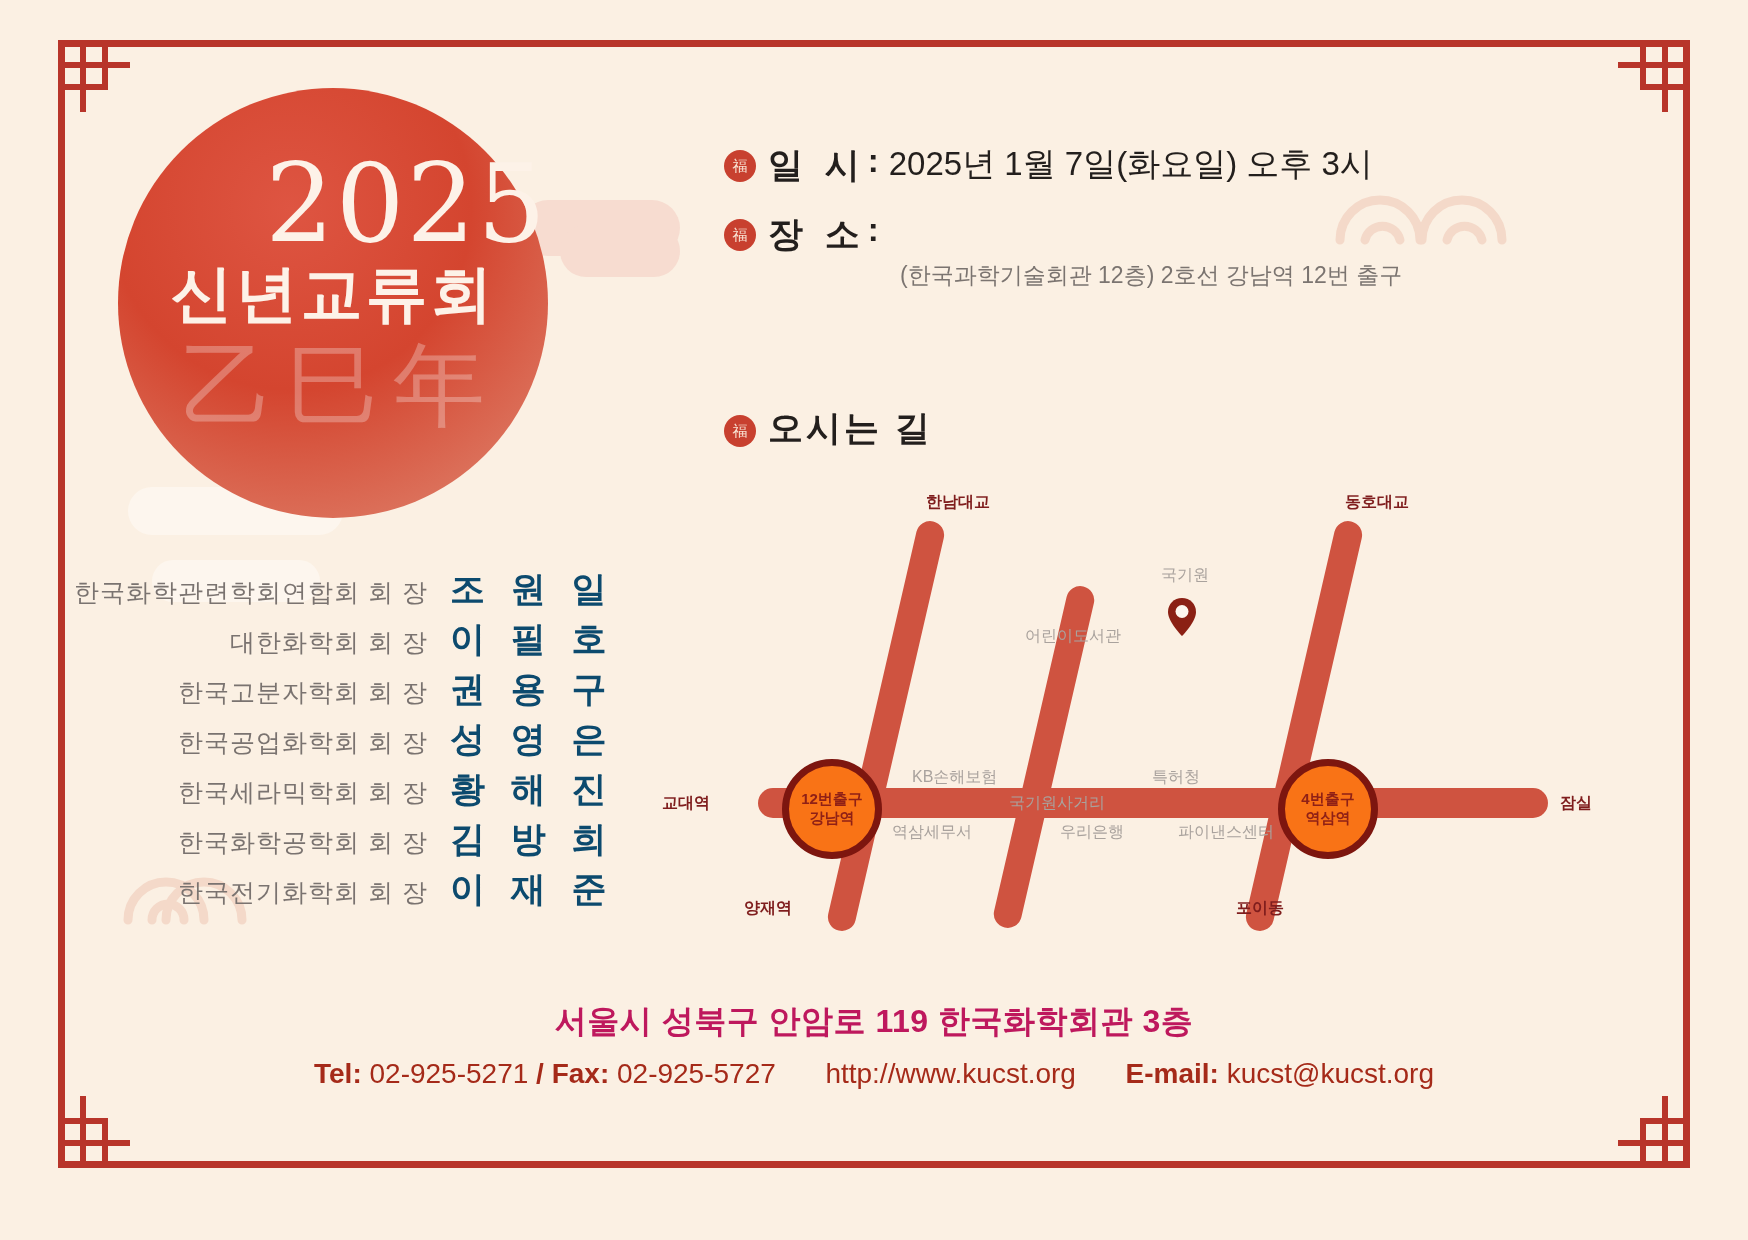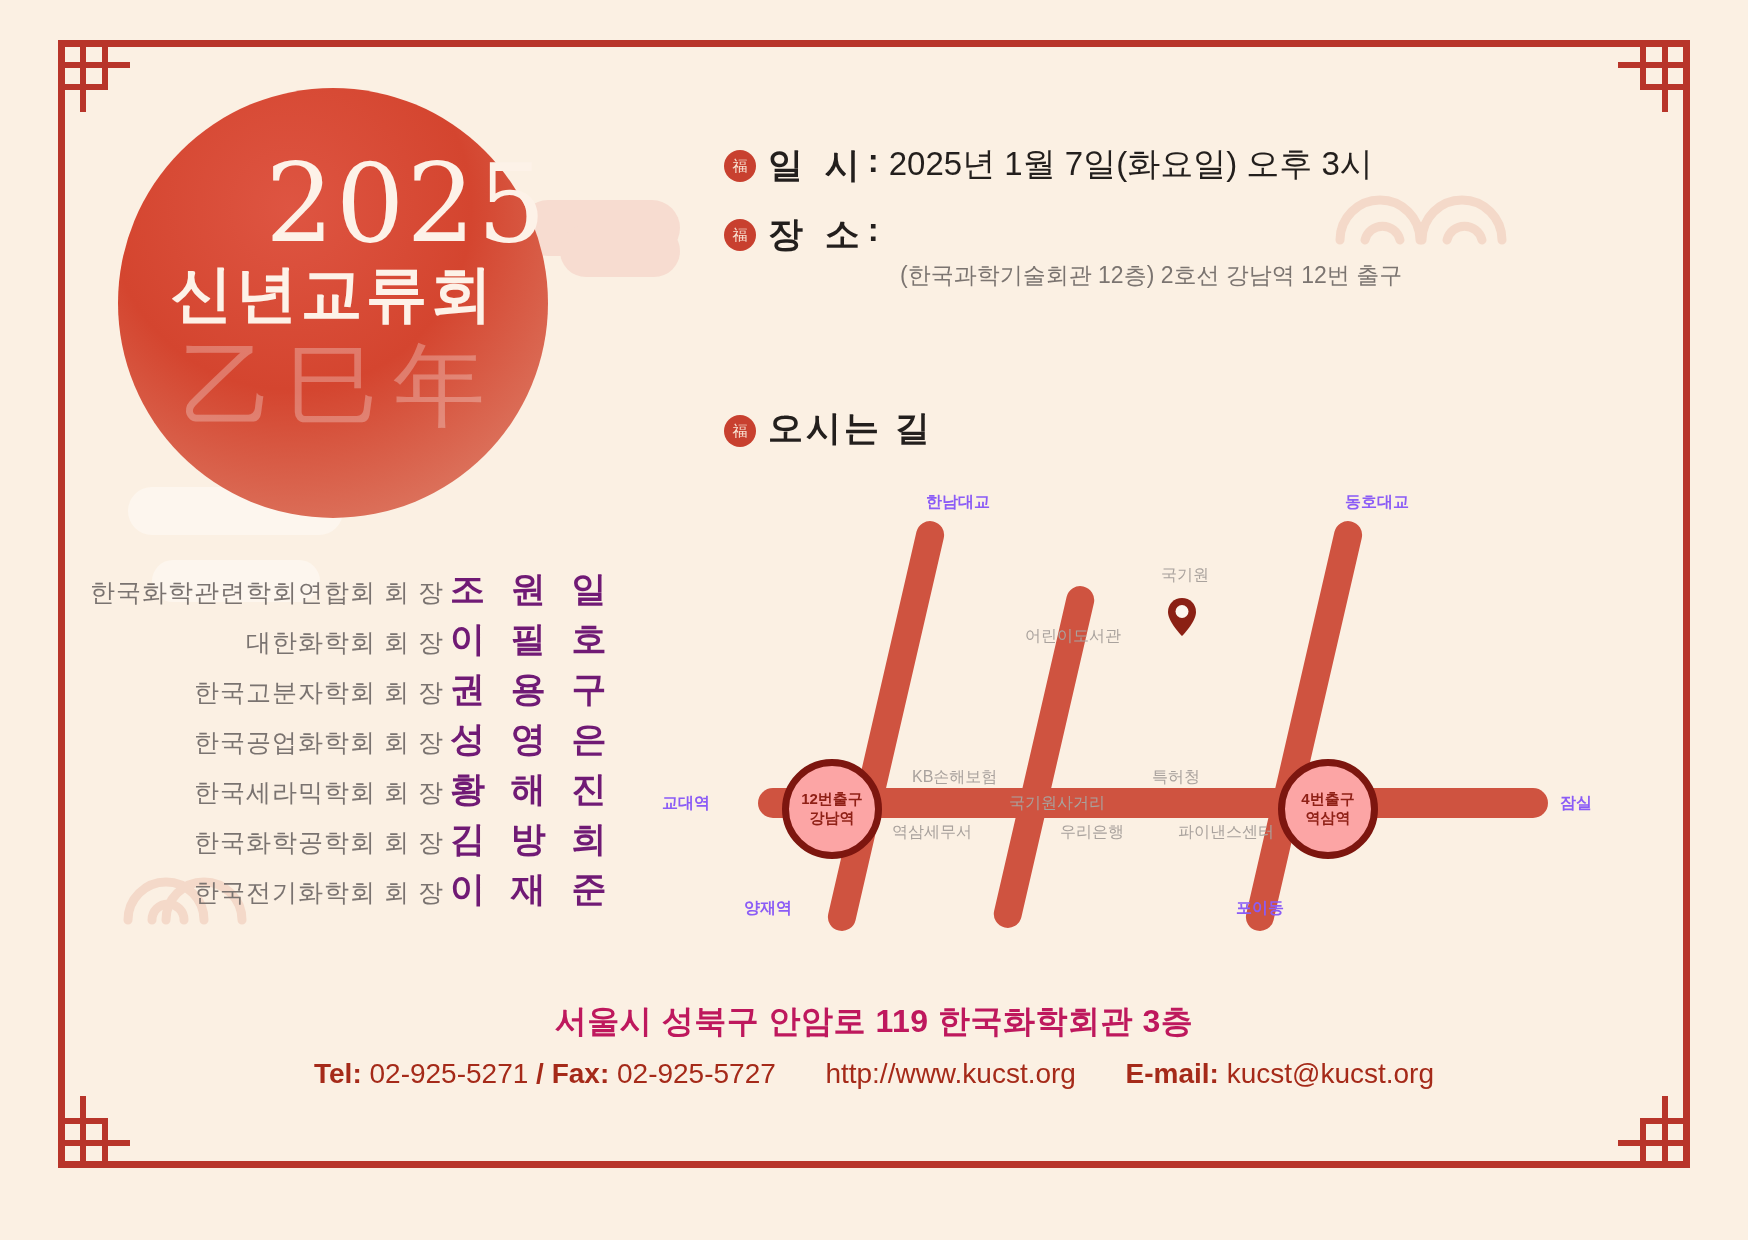--- a/index.html
+++ b/index.html
@@ -71,37 +71,37 @@
 
   .route-head{position:absolute;left:724px;top:405px;display:flex;align-items:center;}
   .route-head .bok{margin-top:4px;}
   .route-head .txt{font-size:35px;font-weight:700;color:#231f1d;letter-spacing:3px;}
 
   
   .officers{position:absolute;left:120px;top:566px;width:460px;}
   .off-row{display:flex;align-items:baseline;justify-content:flex-end;height:48px;margin-bottom:2px;}
   .off-org{font-size:25px;color:#7a7370;letter-spacing:1px;white-space:nowrap;}
   .off-name{
-    font-size:35px;font-weight:700;color:#701a75;letter-spacing:8px;
-    width:130px;margin-left:6px;white-space:nowrap;
+    font-size:35px;font-weight:700;color:#0c4a6e;letter-spacing:8px;
+    width:130px;margin-left:22px;white-space:nowrap;
   }
 
   
   .map{position:absolute;left:640px;top:470px;width:1060px;height:470px;}
   .road{position:absolute;background:#cf5340;border-radius:22px;}
   .road.main{left:118px;top:318px;width:790px;height:30px;border-radius:15px;}
   .road.diag{width:28px;border-radius:14px;transform-origin:center;}
 
   .station{
     position:absolute;width:86px;height:86px;border-radius:50%;
-    background:#fca5a5;border:7px solid #7d160f;
+    background:#f97316;border:7px solid #7d160f;
     display:flex;flex-direction:column;align-items:center;justify-content:center;
     color:#8f2016;font-weight:700;font-size:15px;line-height:1.25;z-index:5;
   }
-  .end-lbl{position:absolute;color:#8b5cf6;font-weight:700;font-size:16px;white-space:nowrap;}
+  .end-lbl{position:absolute;color:#7f1d1d;font-weight:700;font-size:16px;white-space:nowrap;}
   .poi{position:absolute;color:#a9a29d;font-size:16px;white-space:nowrap;}
 
   .pin{position:absolute;z-index:6;}
   .venue{position:absolute;z-index:6;}
   .venue .v1{font-size:27px;font-weight:700;color:#9e2b1b;white-space:nowrap;letter-spacing:.5px;}
   .venue .v2{font-size:19px;color:#8a8480;white-space:nowrap;margin-top:2px;}
 
   
   .footer{position:absolute;left:0;right:0;top:1000px;text-align:center;}
   .f-addr{font-size:32px;font-weight:700;color:#be185d;letter-spacing:.5px;}

